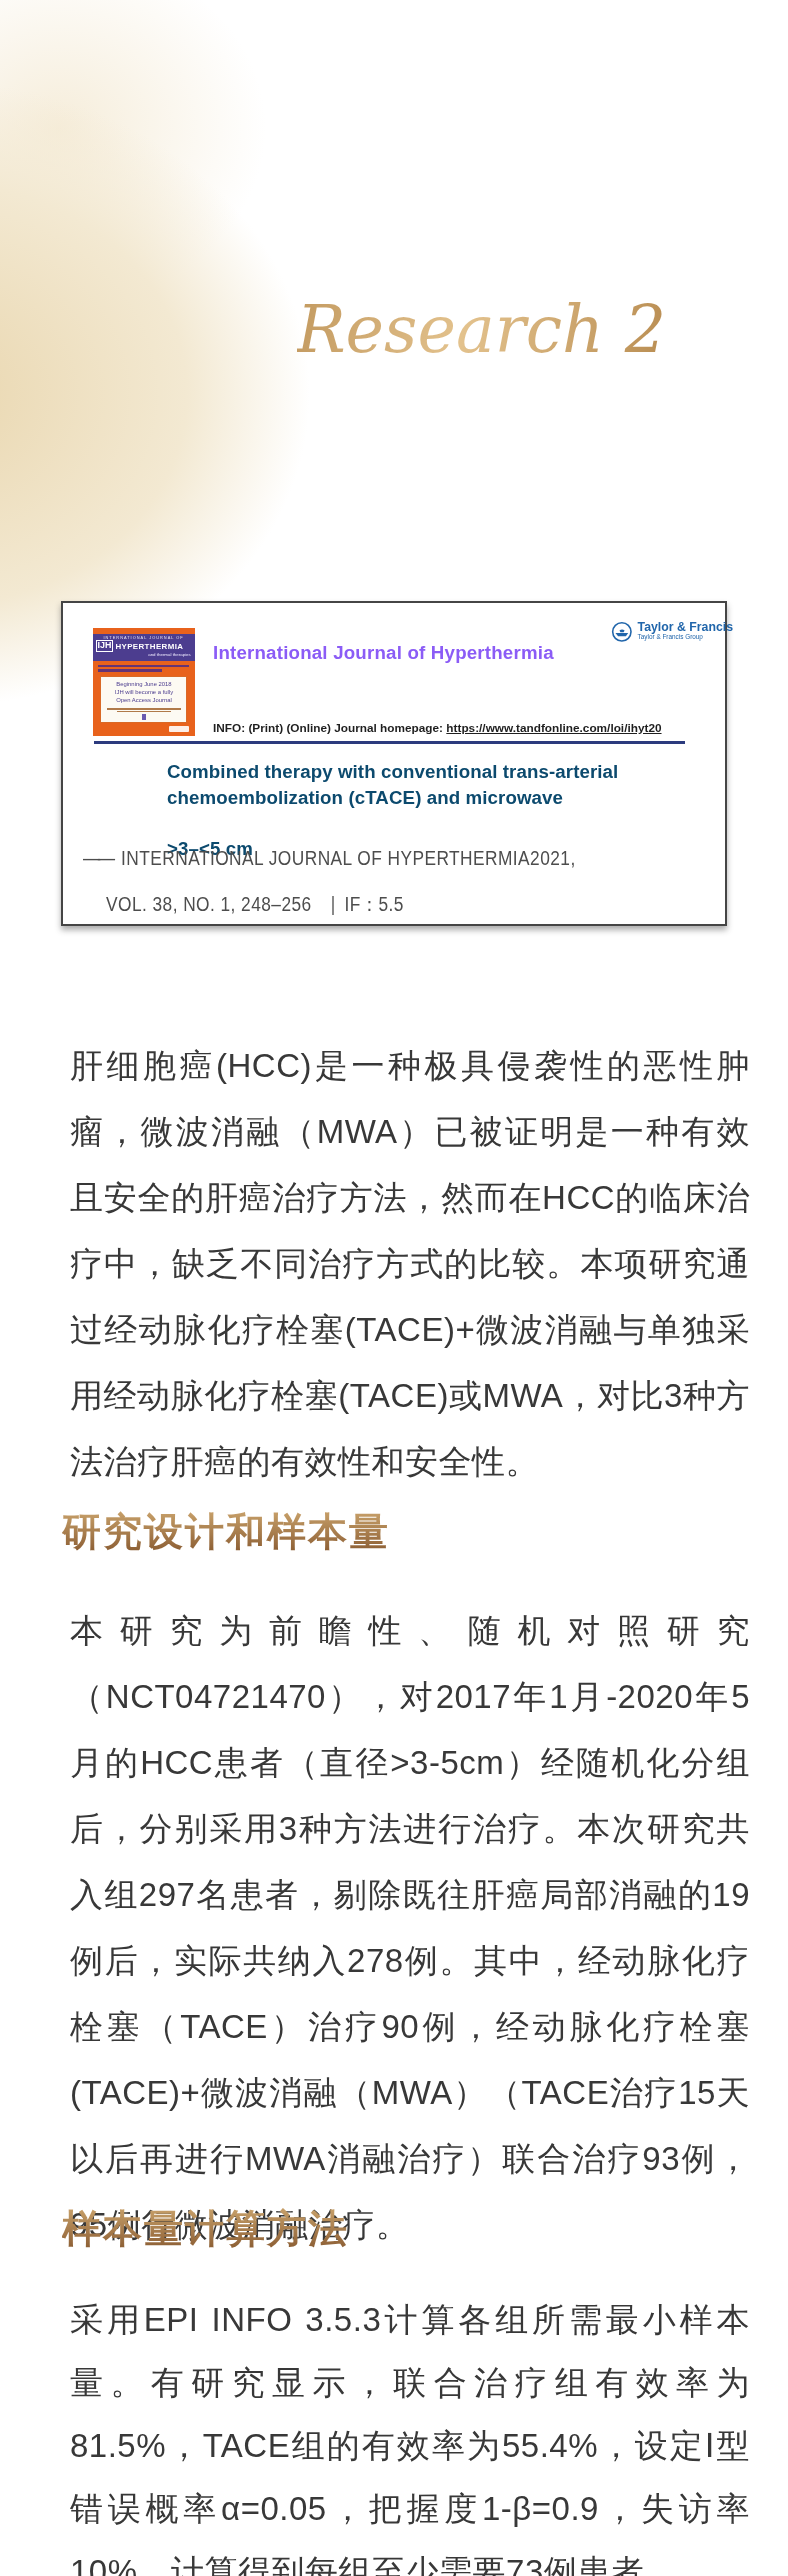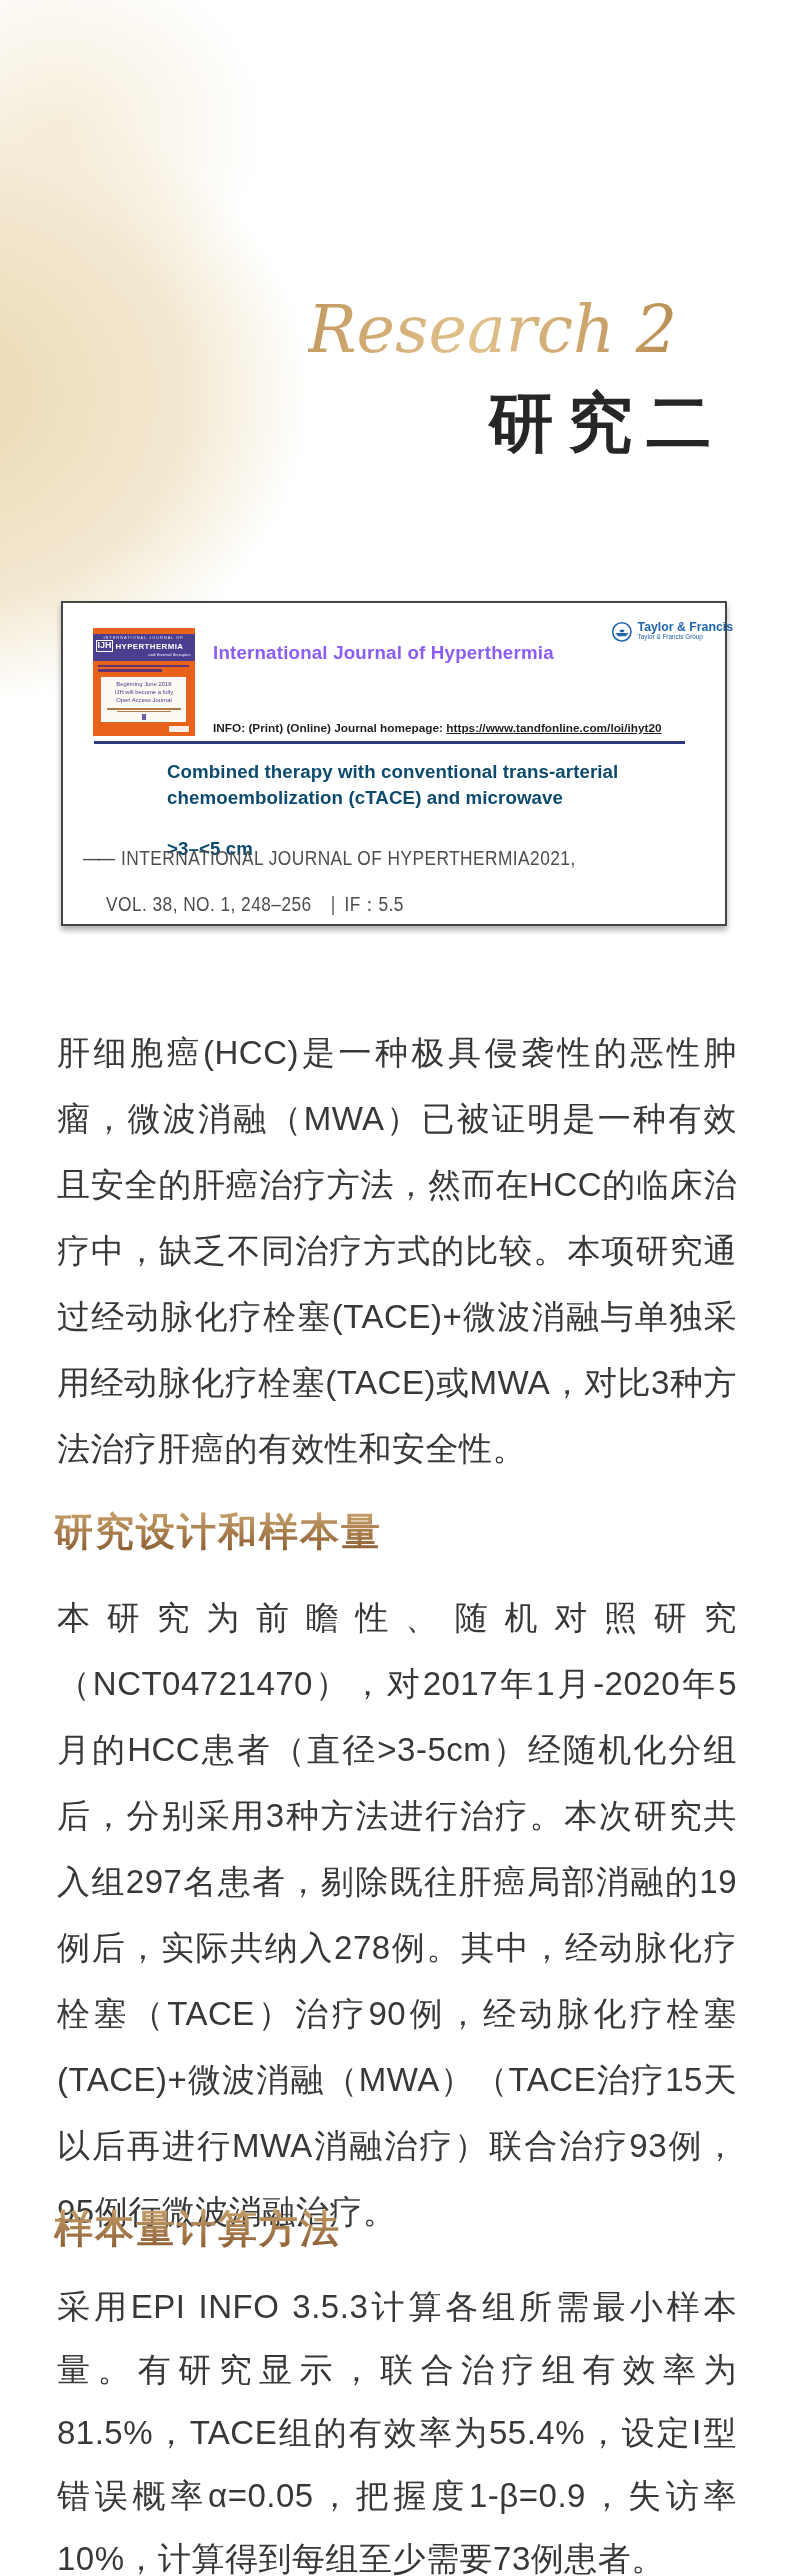--- a/index.html
+++ b/index.html
@@ -9,21 +9,21 @@
   }
   
   .hero-gradient{
     position:absolute;top:0;left:0;width:611px;height:808px;pointer-events:none;
     background:
       radial-gradient(ellipse 512px 424px at -69px 394px, #e9d6ae 0%, #f3e9d2 50%, rgba(255,255,255,0) 74%),
       radial-gradient(ellipse 296px 256px at 59px 128px, rgba(238,222,188,0.55) 0%, rgba(255,255,255,0) 70%);
   }
   
   .script-title{
-    position:absolute;top:294px;right:111px;line-height:1.1;
+    position:absolute;top:294px;right:122px;line-height:1.1;
     font-family:"DejaVu Serif", serif;font-style:italic;font-size:65px;font-weight:400;
     background:linear-gradient(100deg,#c39a60 0%,#e3c28d 45%,#b98d52 100%);
     -webkit-background-clip:text;background-clip:text;color:transparent;
   }
   .cn-title{
     position:absolute;top:386px;right:63px;margin:0;line-height:1.12;
     font-family:"DejaVu Serif","Liberation Serif",serif;font-weight:700;
     font-size:65px;letter-spacing:13.8px;color:#262626;
   }
   
@@ -72,45 +72,44 @@
   }
   .citation-1 .dash{letter-spacing:-3px;margin-right:9.9px;}
   .citation-2{
     position:absolute;left:43px;top:288px;font-size:19.7px;color:#4d4d4d;white-space:nowrap;
     transform:scaleX(0.88);transform-origin:left center;letter-spacing:0.5px;
   }
   .citation-2 .sep{margin:0 9.9px 0 21.7px;color:#5a5a5a;}
   
   .content{position:absolute;left:54px;top:0;width:680px;height:2576px;}
   .body-para{
-    position:absolute;left:0;width:680px;margin:3px;
+    position:absolute;left:0;width:680px;margin:16px;
     font-size:33px;line-height:66px;color:#383838;letter-spacing:0.5px;
     text-align:justify;text-justify:inter-ideograph;
   }
   .gold-heading{
-    position:absolute;left:0;margin:0;
+    position:absolute;left:8px;margin:0;
     font-family:"DejaVu Serif","Liberation Serif",serif;font-weight:700;font-size:39px;line-height:43px;
     letter-spacing:2px;
     background:linear-gradient(180deg,#c9a26b 0%,#8a5c32 100%);
     -webkit-background-clip:text;background-clip:text;color:transparent;
   }
   #p1{top:1017px;}
   #h1{top:1510px;}
   #p2{top:1582px;}
   #h2{top:2207px;}
   #p3{top:2272px;line-height:63px;}
 </style>
 </head>
 <body>
 
 <div class="page">
   <div class="hero-gradient"></div>
 
   <div class="script-title">Research 2</div>
-  <h1 class="cn-title">研究二</h1>
 
   <section class="journal-card">
 
     <div class="cover">
       <div class="cover-band">
         <div class="cover-masthead">INTERNATIONAL JOURNAL OF</div>
         <div class="cover-band-row">
           <span class="cover-logo">IJH</span>
           <span class="cover-title">HYPERTHERMIA</span>
         </div>

